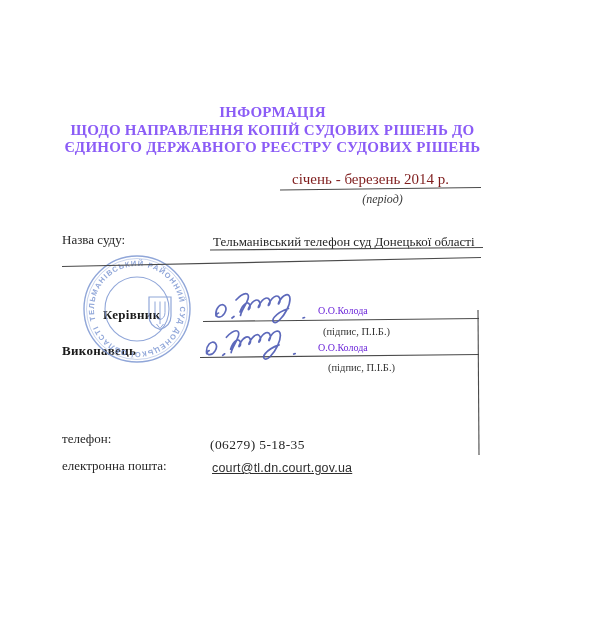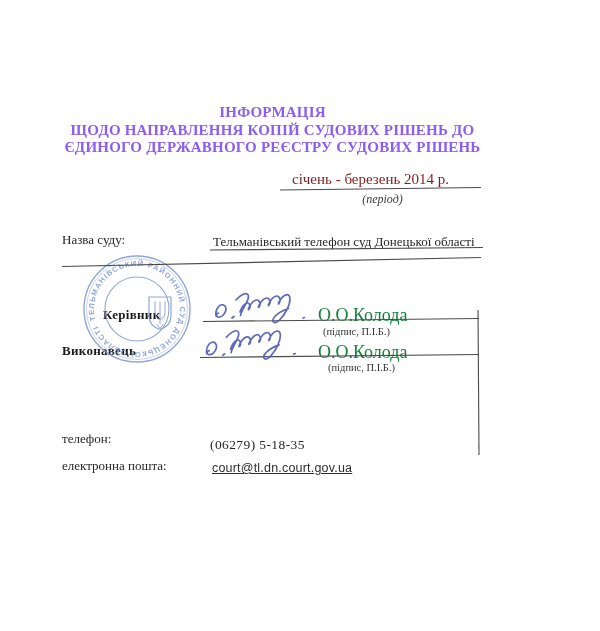--- a/index.html
+++ b/index.html
@@ -27,21 +27,21 @@
     font-size:15px;color:#7f1d1d;
   }
   .period-caption{
     left:300px;top:192px;width:165px;
     text-align:center;
     font-size:12px;font-style:italic;color:#3a3a3a;
   }
   .label{font-size:13px;color:#262626;}
   .label-bold{font-size:13px;font-weight:bold;color:#1a1a1a;letter-spacing:0.3px;}
   .court-value{left:213px;top:234px;font-size:13px;color:#262626;}
-  .sig-name{font-size:18px;color:#15803d;}
+  .sig-name{font-size:10px;color:#6d28d9;}
   .sig-caption{font-size:10.5px;color:#333;text-align:right;}
   .phone-value{left:210px;top:437px;font-size:13.5px;color:#262626;letter-spacing:0.4px;}
   .email-value{
     left:212px;top:461px;
     font-family:"Liberation Sans","DejaVu Sans",sans-serif;
     font-size:12.5px;color:#2e2e2e;
     text-decoration:underline;
     letter-spacing:0.2px;
   }
   svg.overlay{position:absolute;left:0;top:0;pointer-events:none;}

